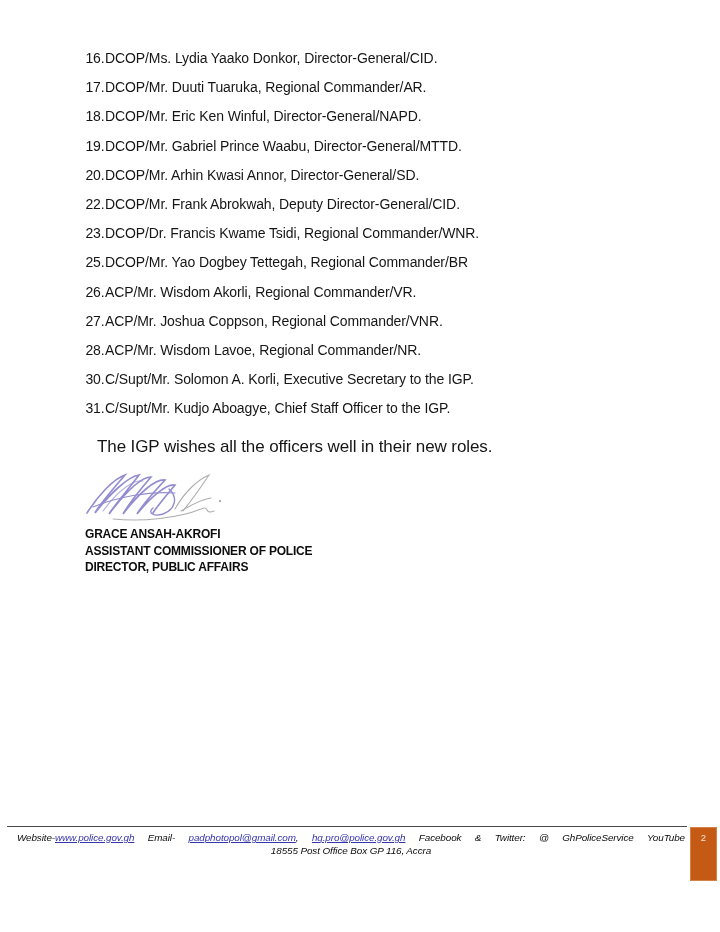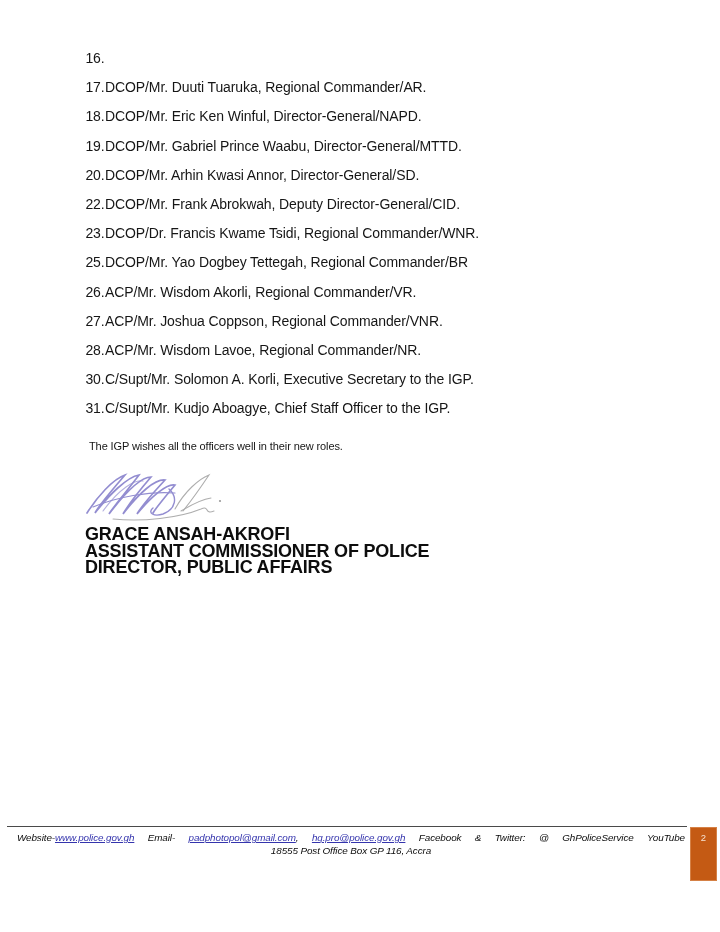--- a/index.html
+++ b/index.html
@@ -21,33 +21,33 @@
     font-size:14px;
     margin:0 0 16.2px 0;
     letter-spacing:-0.1px;
     text-align:center;
   }
   .officer-item .num{
     width:20px;
     flex:0 0 20px;
   }
   .closing{
-    font-size:11px;
+    font-size:17px;
     line-height:13px;
-    margin:25px 0 0 4px;
+    margin:25px 0 0 12px;
     letter-spacing:-0.1px;
   }
   .signature-wrap{
     margin:14px 0 0 -2px;
     height:56px;
   }
   .signatory{
     margin-top:3px;
     font-weight:bold;
-    font-size:18px;
+    font-size:12px;
     line-height:16.3px;
     letter-spacing:-0.2px;
     color:#0d0d0d;
   }
   .doc-footer{
     position:absolute;
     left:0;top:826px;width:720px;height:60px;
   }
   .footer-rule{
     position:absolute;
@@ -87,20 +87,21 @@
   }
 </style>
 </head>
 <body>
 
 <div class="doc-content">
 
   <div>
       <div class="officer-item">
       <span class="num">16.</span>
+      <span class="txt">DCOP/Ms. Lydia Yaako Donkor, Director-General/CID.</span>
     </div>
       <div class="officer-item">
       <span class="num">17.</span>
       <span class="txt">DCOP/Mr. Duuti Tuaruka, Regional Commander/AR.</span>
     </div>
       <div class="officer-item">
       <span class="num">18.</span>
       <span class="txt">DCOP/Mr. Eric Ken Winful, Director-General/NAPD.</span>
     </div>
       <div class="officer-item">

